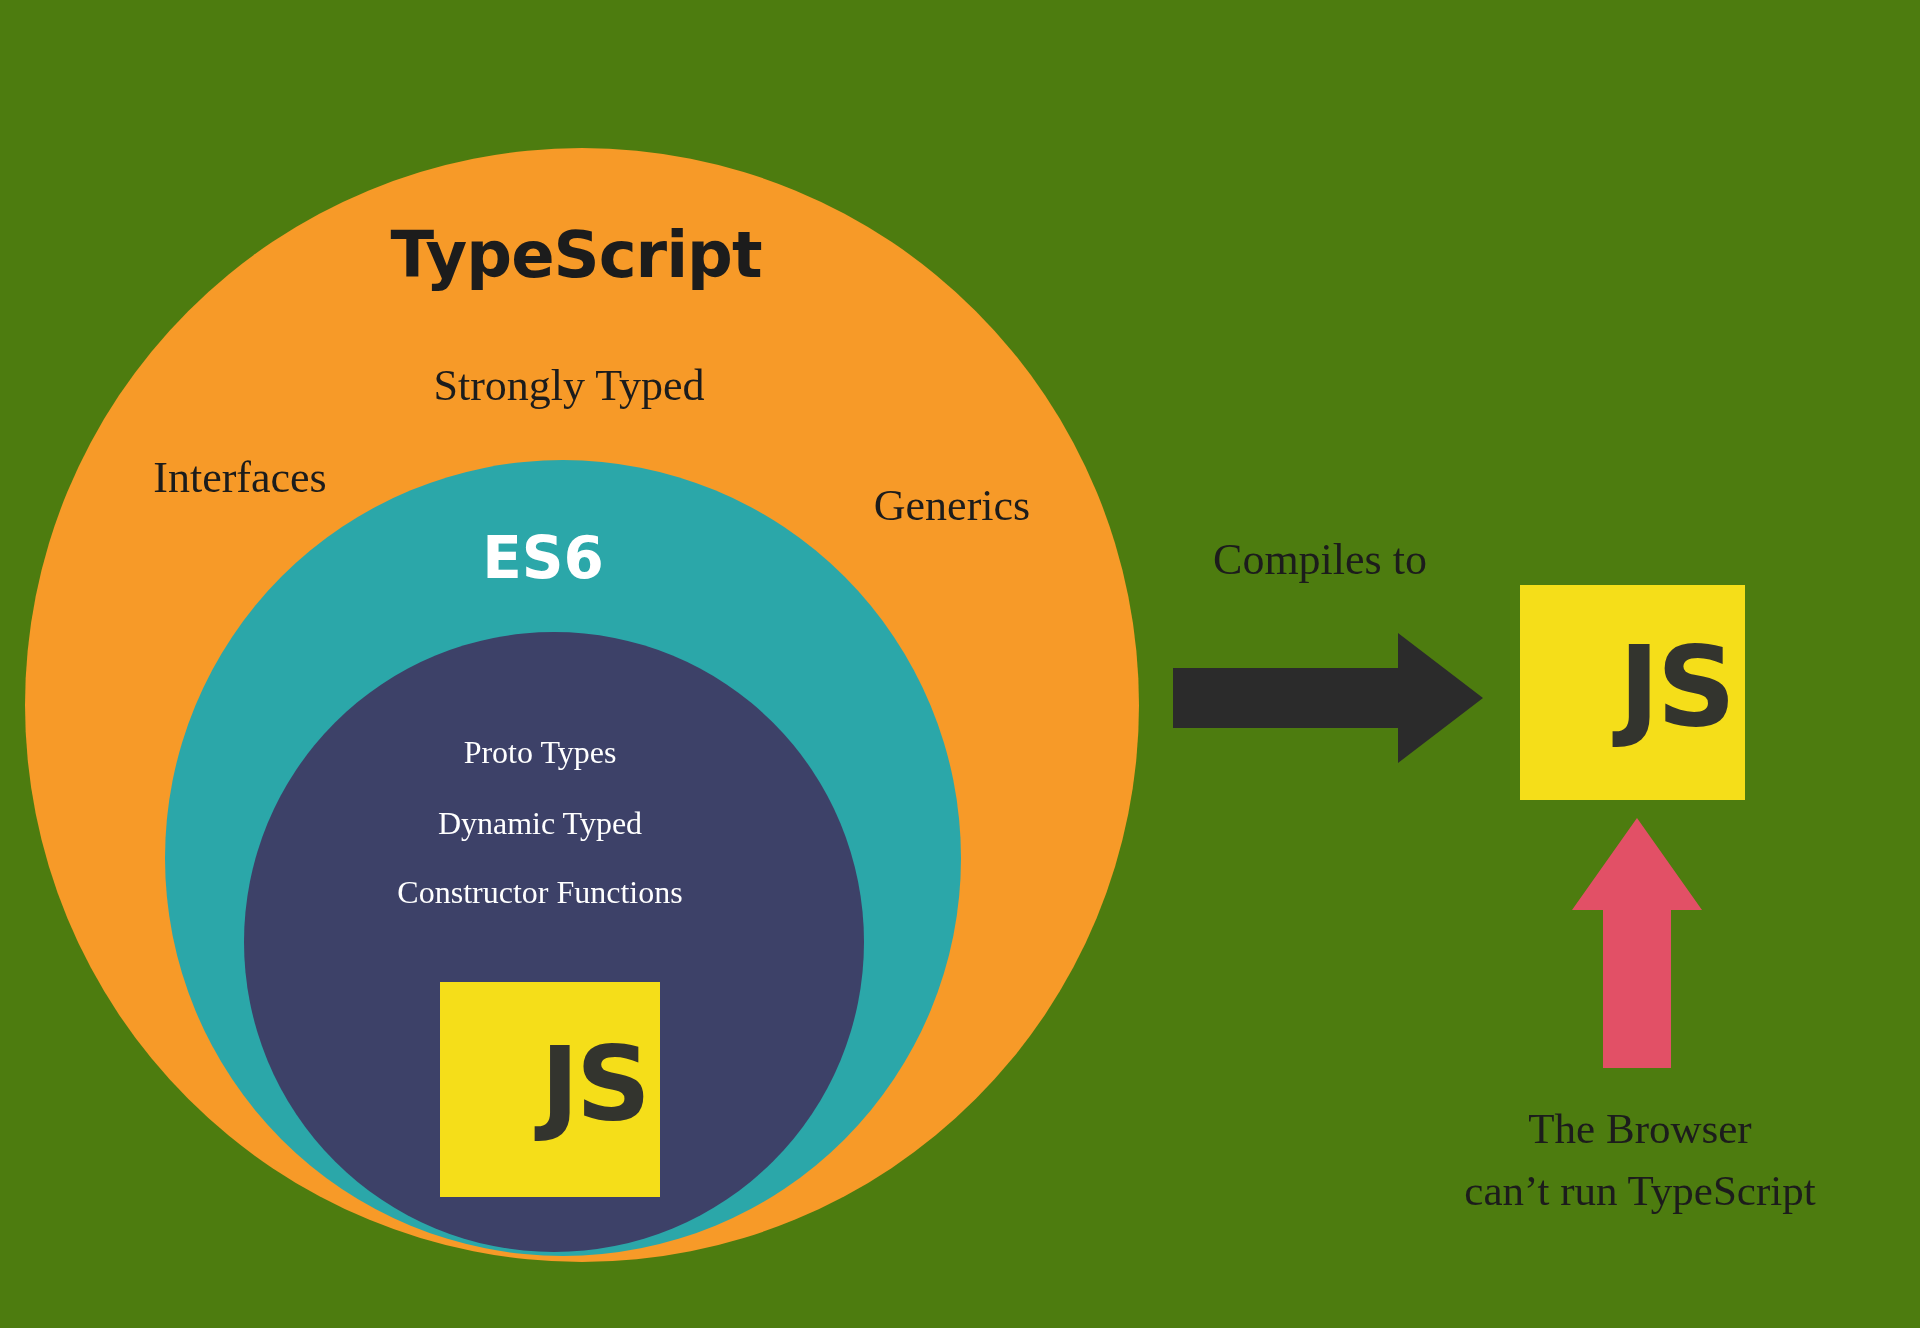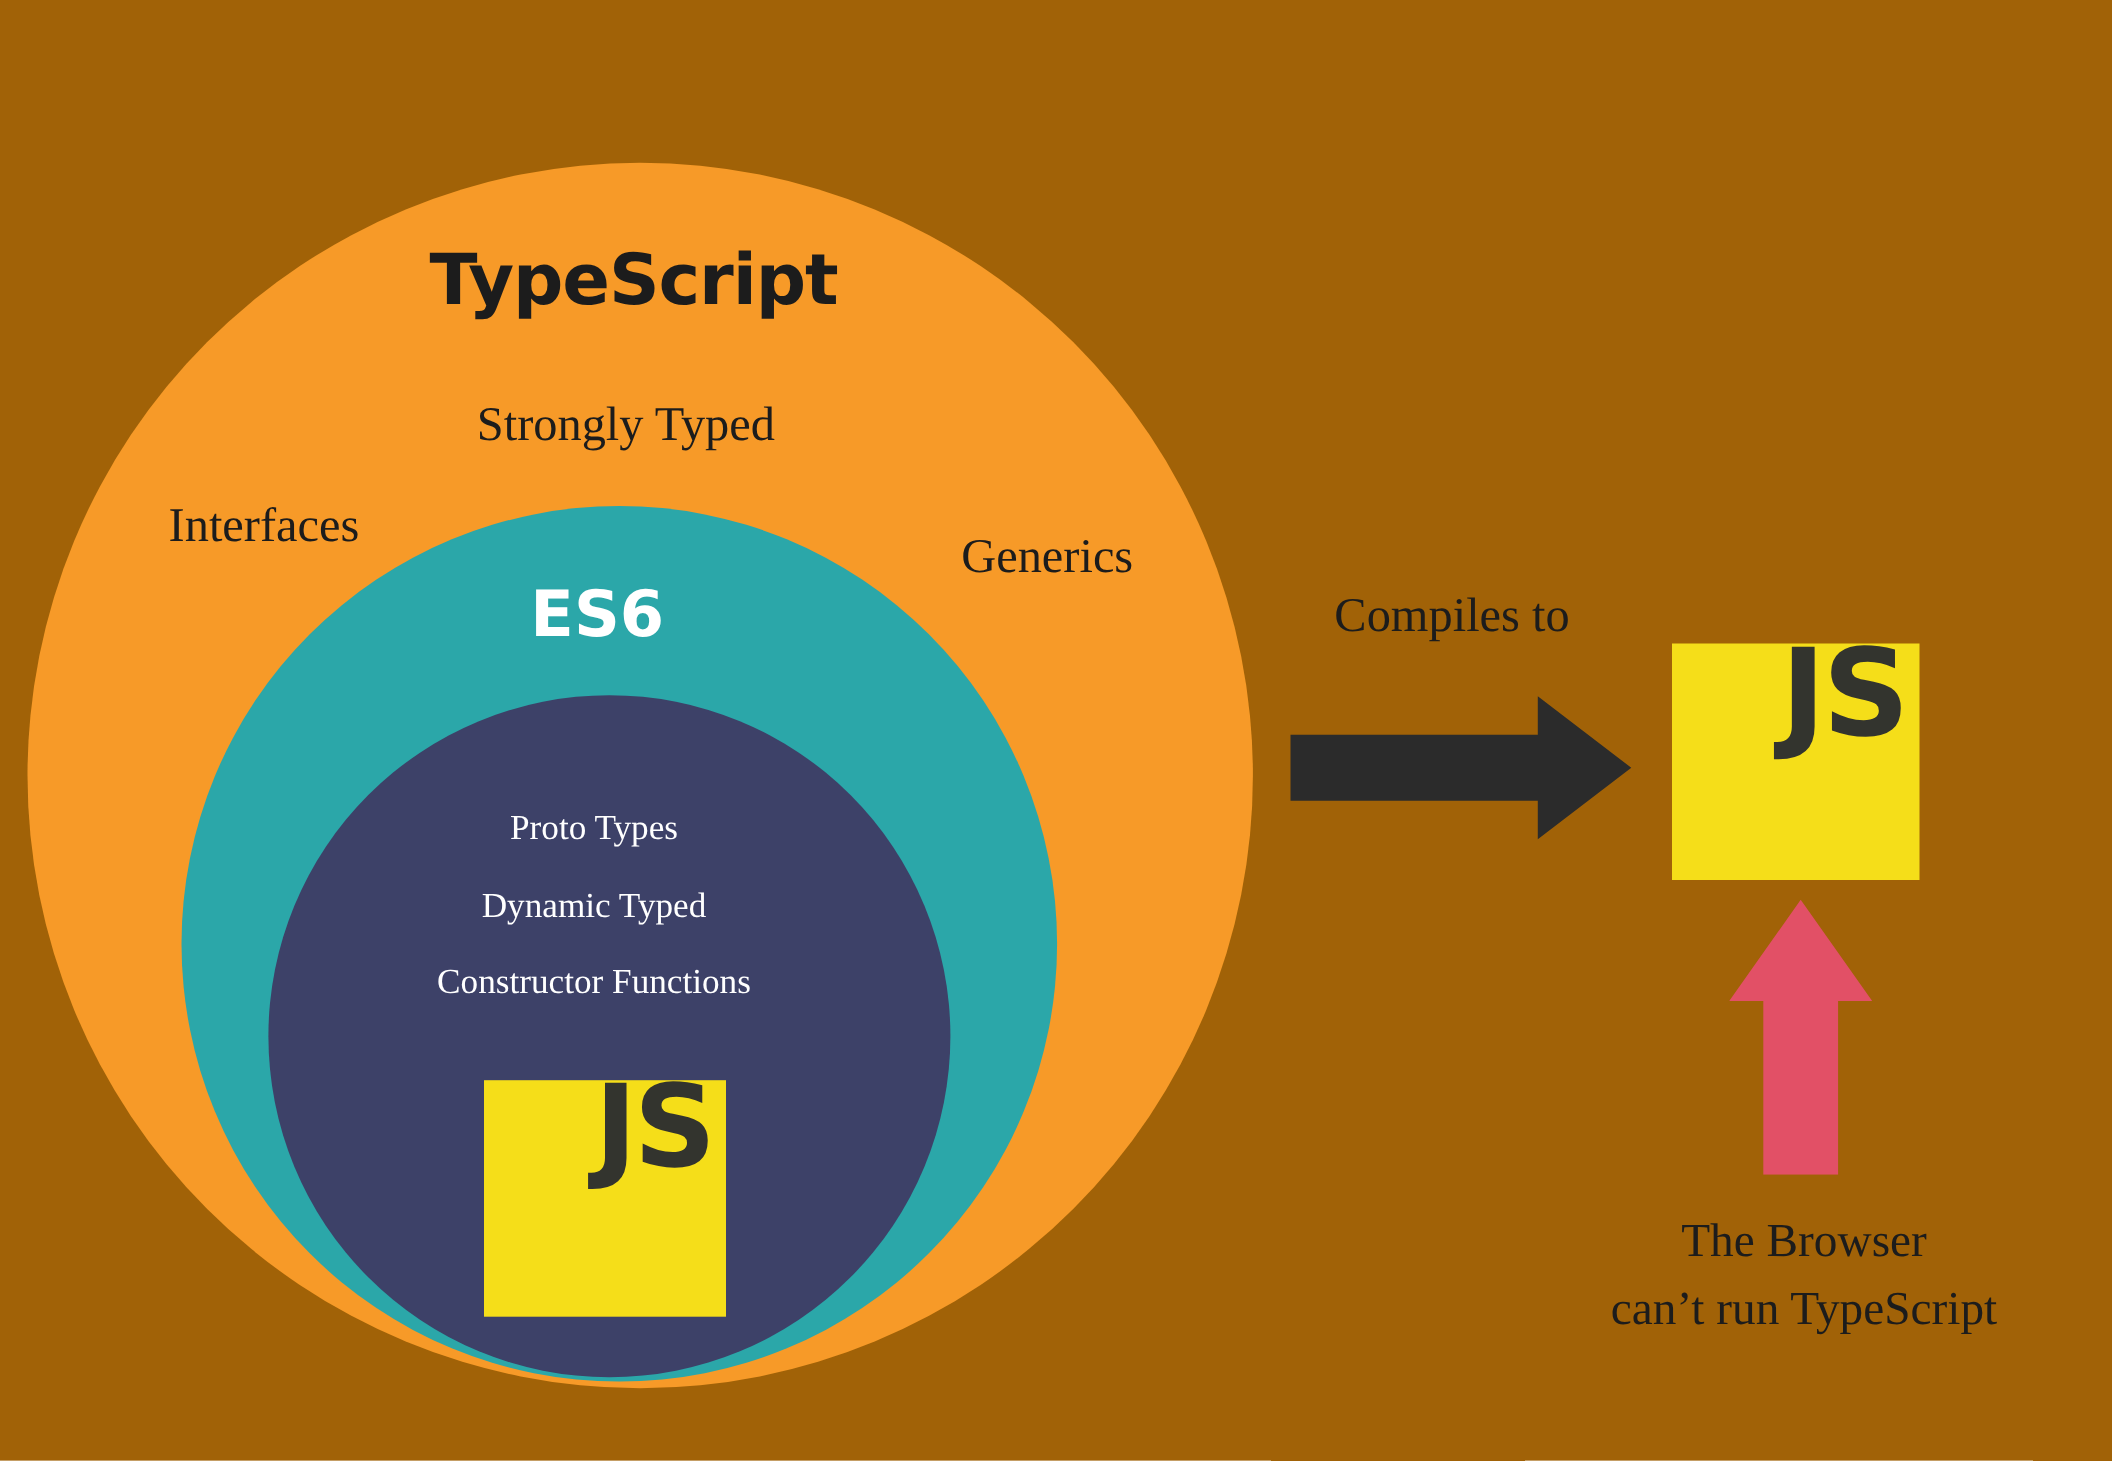--- a/index.html
+++ b/index.html
@@ -4,21 +4,21 @@
 <style>
   html, body {
     margin: 0;
     padding: 0;
     background: #ffffff;
   }
   .canvas {
     position: relative;
     width: 1920px;
     height: 1328px;
-    background: #a16207;
+    background: #4d7c0f;
     overflow: hidden;
     font-family: "Liberation Serif", serif;
   }
   .circle {
     position: absolute;
     border-radius: 50%;
   }
   .ts-circle {
     left: 25px; top: 148px;
     width: 1114px; height: 1114px;
@@ -75,21 +75,21 @@
     font-weight: 400;
     color: var(--text-light, #FFFFFF);
   }
   .js-feature-0 { top: 734px; }
   .js-feature-1 { top: 805px; }
   .js-feature-2 { top: 874px; }
   .js-logo {
     position: absolute;
     background: var(--js-logo-bg, #F5DE19);
     display: flex;
-    align-items: flex-start;
+    align-items: center;
     justify-content: flex-end;
   }
   .js-logo-inner {
     left: 440px; top: 982px;
     width: 220px; height: 215px;
   }
   .js-logo-outer {
     left: 1520px; top: 585px;
     width: 225px; height: 215px;
   }

